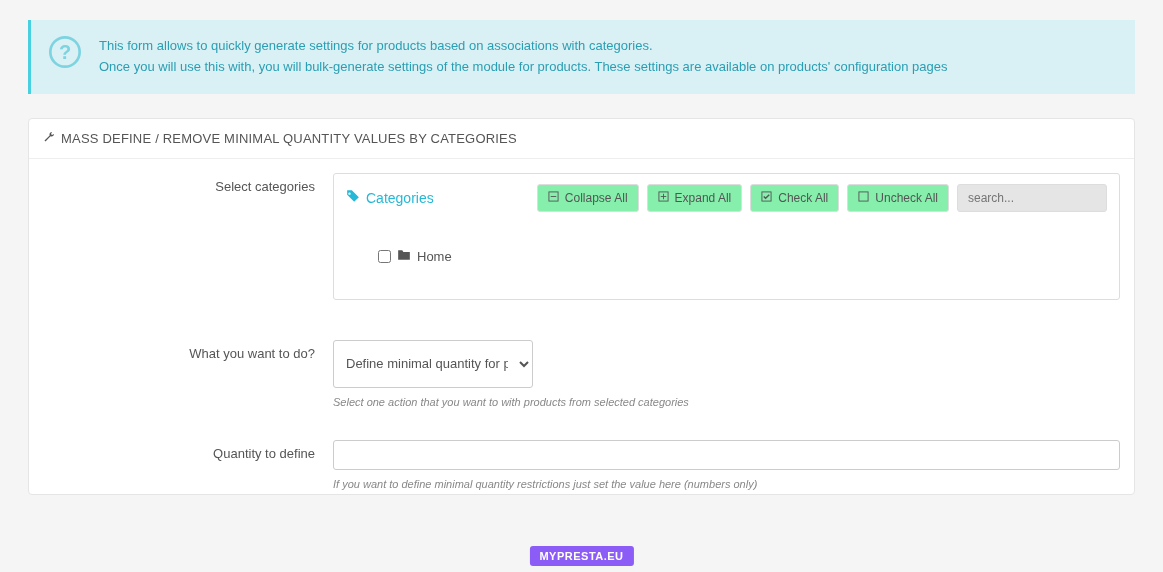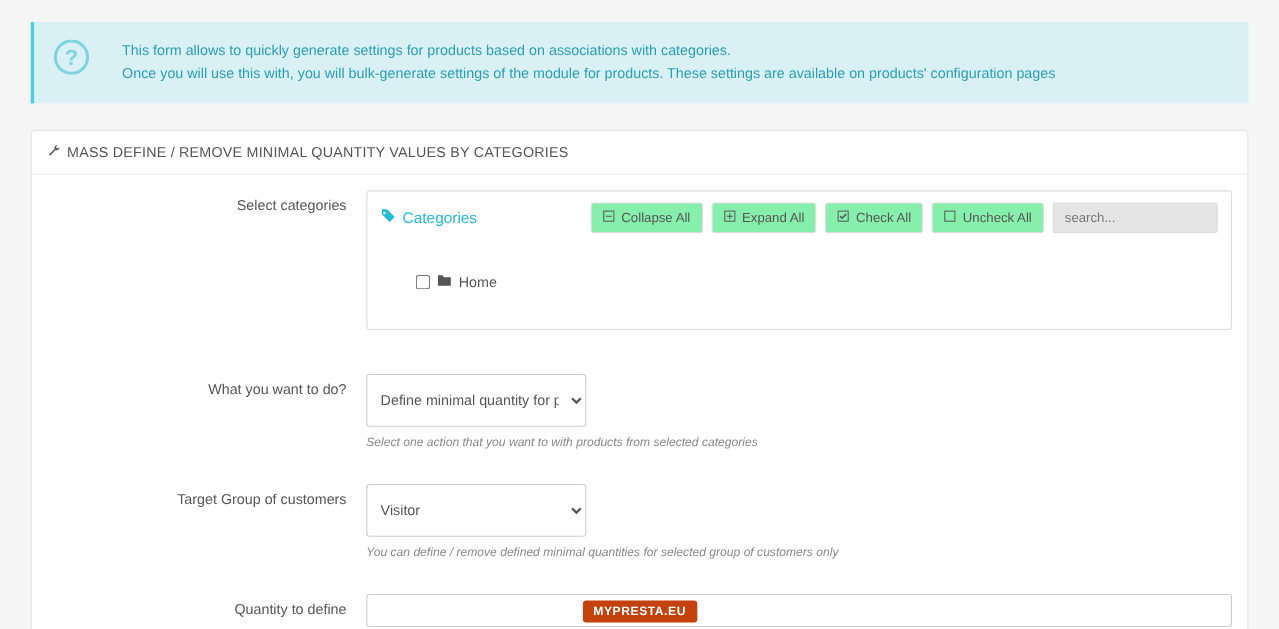--- a/index.html
+++ b/index.html
@@ -3,21 +3,21 @@
 <meta charset="utf-8">
 <style>
 * { box-sizing: border-box; margin: 0; padding: 0; }
 body { font-family: -apple-system, BlinkMacSystemFont, "Segoe UI", Helvetica, Arial, sans-serif; background: #f5f5f5; font-size: 13px; color: #555; width: 1163px; height: 572px; overflow: hidden; position: relative; }
 
 .page-wrap { padding: 20px 28px 0 28px; }
 
 .info-banner { background: #d9f0f4; border-left: 3px solid #48d0e0; padding: 16px 18px; display: flex; align-items: flex-start; gap: 18px; margin-bottom: 24px; }
 .info-banner .icon-wrap { width: 32px; height: 32px; flex-shrink: 0; display:flex; align-items:center; justify-content:center;}
 .info-banner .icon-wrap svg { width: 32px; height: 32px; }
-.info-banner .text { color: #2b9eb3; font-size: 13px; line-height: 1.6; margin-left: 12px; }
+.info-banner .text { color: #2b9eb3; font-size: 13px; line-height: 1.6; }
 
 .panel { background: #fff; border: 1px solid #e5e5e5; border-radius: 4px; }
 .panel-heading { padding: 12px 14px; border-bottom: 1px solid #eee; color: #555; font-size: 13px; font-weight: 400; letter-spacing: .2px; display:flex; align-items:center; gap:6px;}
 .panel-heading svg { width:12px; height:12px; fill:#555;}
 .panel-body { padding: 0 14px; }
 
 .form-row { display: flex; padding: 14px 0 4px 0; }
 .form-label { width: 290px; text-align: right; padding-right: 18px; padding-top: 6px; color: #555; font-size: 13px;}
 .form-field { flex: 1; }
 .help { color: #888; font-style: italic; font-size: 11px; margin-top: 8px; }
@@ -30,21 +30,21 @@
 .mini-btn svg { width:11px; height:11px; fill:#555; }
 .search-box { background:#e5e5e5; border:1px solid #ddd; border-radius:3px; padding: 6px 10px; font-size:12px; color:#777; width:150px; }
 .cat-tree { padding: 26px 12px 34px 44px; }
 .tree-row { display:flex; align-items:center; gap:6px; color:#555; font-size:13px;}
 .tree-cb { width:13px; height:13px; accent-color:#555;}
 .folder svg{ width:14px; height:14px; fill:#555;}
 
 select.form-select { width:200px; height:48px; border:1px solid #ccc; border-radius:3px; background:#fff; padding: 0 8px; font-size:13px; color:#555; }
 input.text-input { width:100%; height:30px; border:1px solid #ccc; border-radius:3px; padding: 0 10px; font-size:13px; }
 
-.badge-footer { position:absolute; bottom:6px; left:50%; transform:translateX(-50%); background:#c2410c; color:#fff; font-size:11px; font-weight:700; letter-spacing:.5px; padding:4px 10px; border-radius:3px;margin-top:42px;}
+.badge-footer { position:absolute; bottom:6px; left:50%; transform:translateX(-50%); background:#8b5cf6; color:#fff; font-size:11px; font-weight:700; letter-spacing:.5px; padding:4px 10px; border-radius:3px;margin-top:42px;}
 </style>
 </head>
 <body>
 
 <div class="page-wrap">
 
   <div class="info-banner">
     <span class="icon-wrap">
       <svg viewBox="0 0 24 24">
           <circle cx="12" cy="12" r="11" fill="none" stroke="#7dd3e0" stroke-width="2"></circle>
@@ -123,29 +123,20 @@
       <div class="form-row" style="margin-top:22px;">
         <div class="form-label">What you want to do?</div>
         <div class="form-field">
           <select class="form-select">
             <option>Define minimal quantity for p</option>
           </select>
           <div class="help">Select one action that you want to with products from selected categories</div>
         </div>
       </div>
 
-      <div class="form-row" style="margin-top:14px;">
-        <div class="form-label">Target Group of customers</div>
-        <div class="form-field">
-          <select class="form-select">
-            <option>Visitor</option>
-          </select>
-          <div class="help">You can define / remove defined minimal quantities for selected group of customers only</div>
-        </div>
-      </div>
 
       <div class="form-row" style="margin-top:14px;">
         <div class="form-label">Quantity to define</div>
         <div class="form-field">
           <input class="text-input" type="text" style="">
           <div class="help">If you want to define minimal quantity restrictions just set the value here (numbers only)</div>
         </div>
       </div>
 
     </div>

